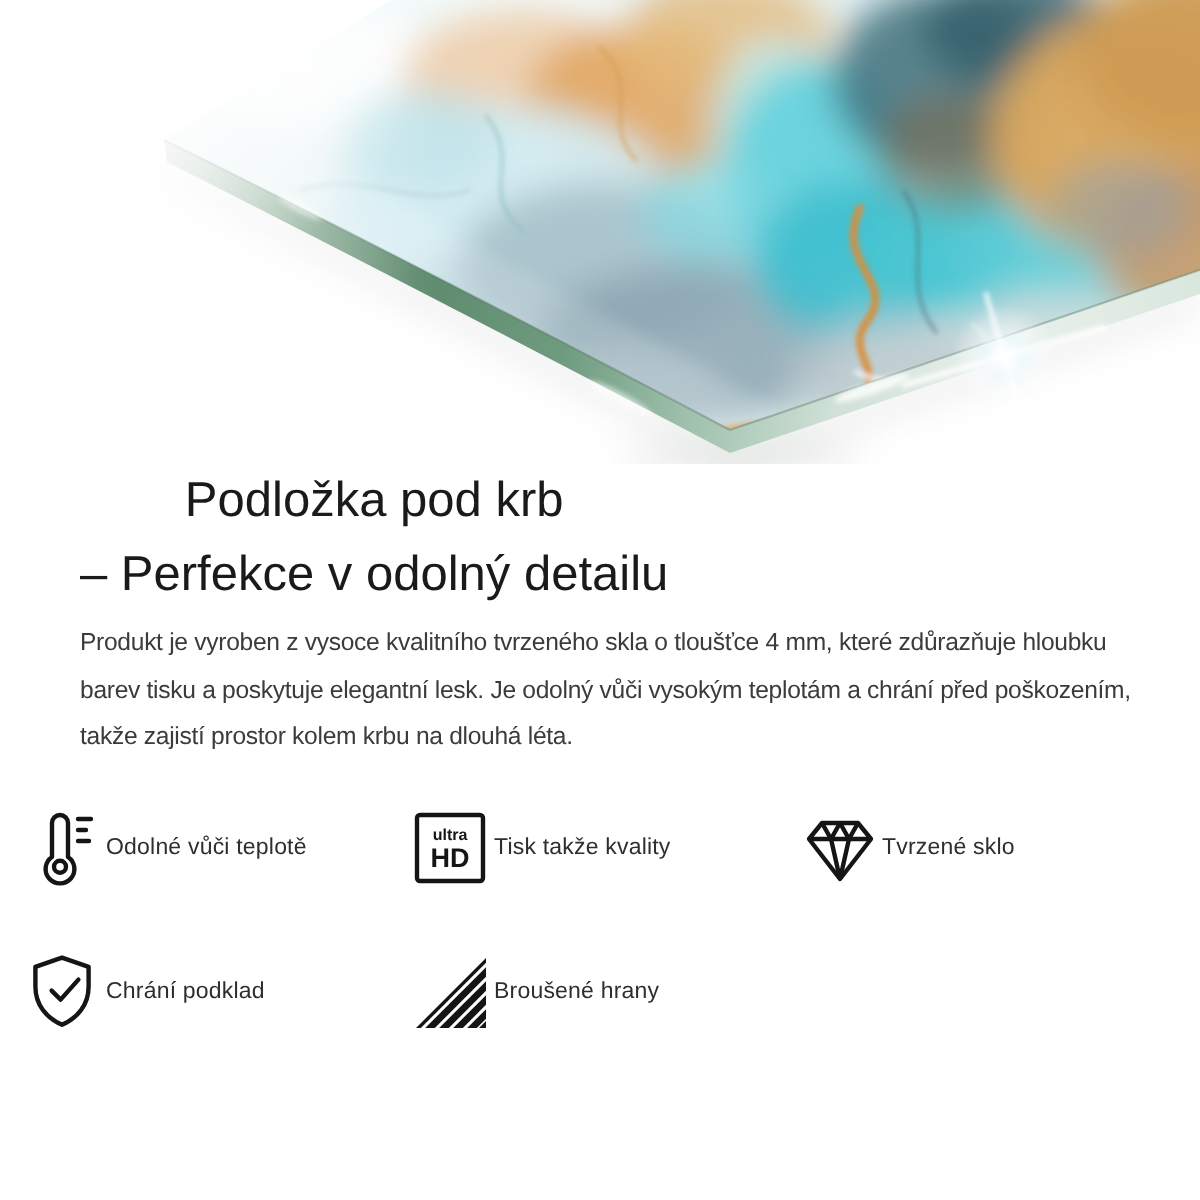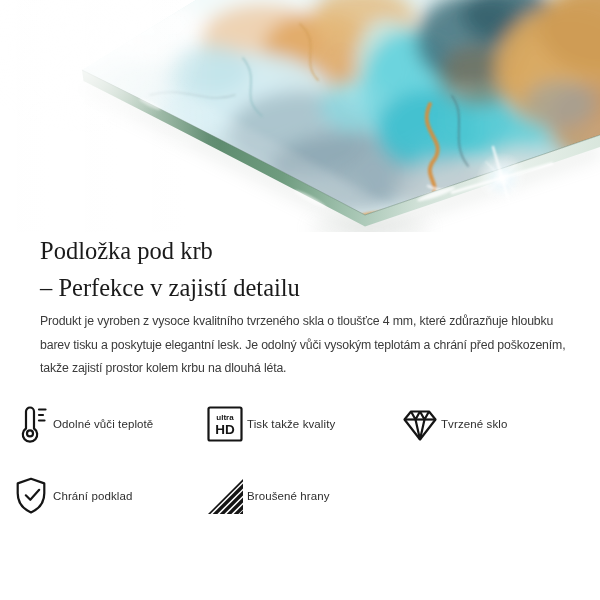--- a/index.html
+++ b/index.html
@@ -4,22 +4,22 @@
 <style>
   html,body{margin:0;padding:0;}
   body{
     width:600px;height:600px;background:#ffffff;position:relative;overflow:hidden;
     font-family:"Liberation Sans",sans-serif;
   }
   .hero{position:absolute;left:0;top:0;width:600px;height:232px;}
   .hero svg{display:block;}
   .title{
     position:absolute;left:40px;top:232px;
-    font-family:Liberation Serif, serif;
-    font-size:24.5px;line-height:37px;color:#1a1a1a;font-weight:400;
+    font-family:Liberation Sans, sans-serif;
+    font-size:24.5px;line-height:37px;color:#1a1a1a;font-weight:400;text-align:center;
   }
   .desc{
     position:absolute;left:40px;top:310px;width:572px;
     font-size:12.3px;line-height:23.5px;color:#3b3b3b;letter-spacing:-0.15px;
     white-space:pre-line;
   }
   .features{
     position:absolute;left:9px;top:398px;width:582px;
     display:grid;grid-template-columns:repeat(3,1fr);row-gap:24px;
   }
@@ -141,21 +141,21 @@
         <line x1="-16" y1="-16" x2="16" y2="16" stroke-width="1.2" opacity="0.55"></line>
         <line x1="-14" y1="14" x2="14" y2="-14" stroke-width="1.2" opacity="0.5"></line>
       </g>
       <circle r="2.6" fill="#ffffff"></circle>
     </g>
   </svg>
 </div>
 
 <h1 class="title" style="margin:0;font-weight:400;">
   <div>Podložka pod krb</div>
-  <div>– Perfekce v zajistí detailu</div>
+  <div>– Perfekce v odolný detailu</div>
 </h1>
 
 <p class="desc" style="margin:0;">Produkt je vyroben z vysoce kvalitního tvrzeného skla o tloušťce 4 mm, které zdůrazňuje hloubku
 barev tisku a poskytuje elegantní lesk. Je odolný vůči vysokým teplotám a chrání před poškozením,
 takže zajistí prostor kolem krbu na dlouhá léta.</p>
 
 <div class="features">
 
   <div class="feature">
     <div class="icon-box">

